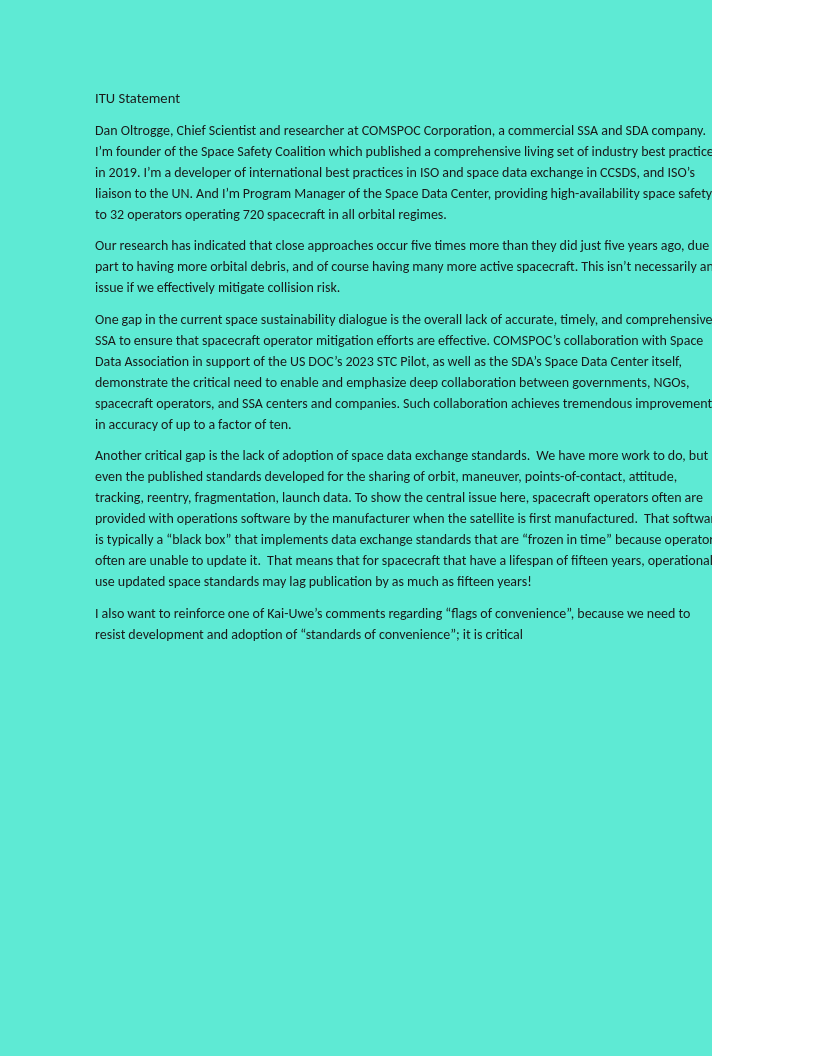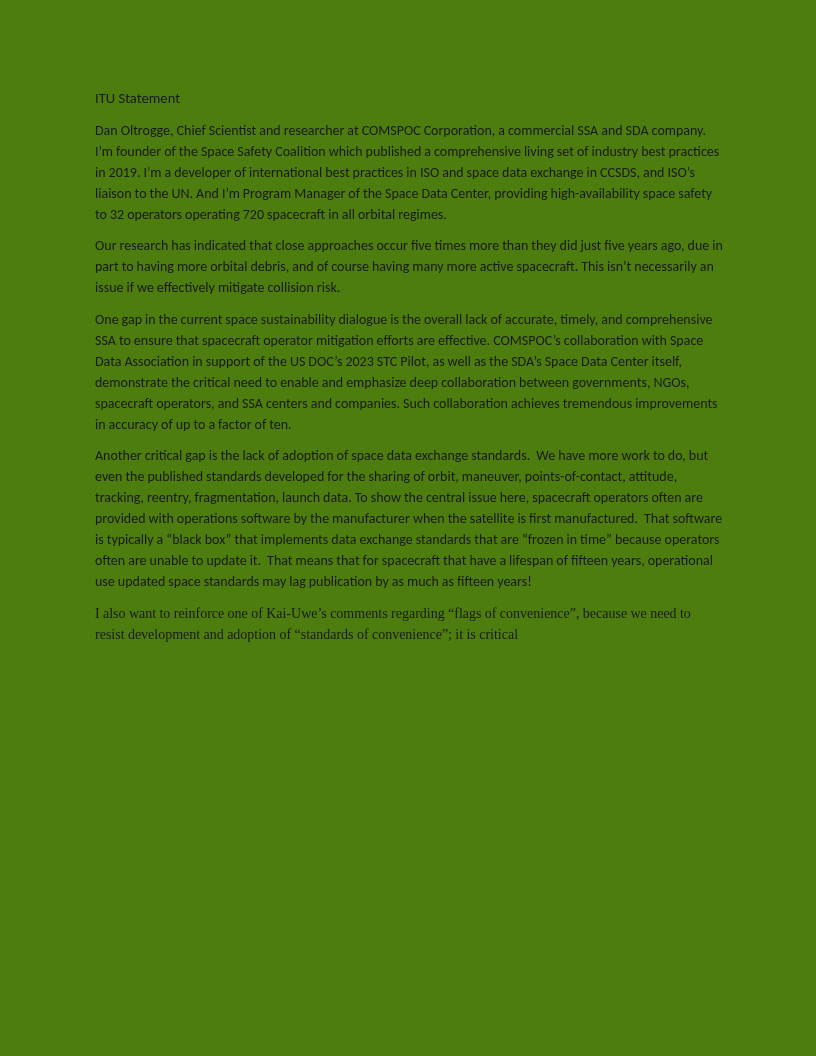--- a/index.html
+++ b/index.html
@@ -3,23 +3,23 @@
 <meta charset="utf-8">
 <title>ITU Statement</title>
 <style>
   html, body {
     margin: 0;
     padding: 0;
     background: #ffffff;
   }
   .page {
     position: relative;
-    width: 816px;
+    width: 712px;
     height: 1056px;
-    background: #4d7c0f;
+    background: #5eead4;
     box-sizing: border-box;
     overflow: hidden;
   }
   .content {
     position: absolute;
     left: 95px;
     top: 88px;
     width: 628px;
   }
   .doc-heading {
@@ -39,21 +39,20 @@
     color: #1a1a1a;
     margin: 0 0 10.5px 0;
     text-align: left;
     white-space: pre-wrap;
     -webkit-hyphens: none;
     hyphens: none;
     word-spacing: -0.15px;
   }
   .doc-paragraph:last-child {
     margin-bottom: 9px;
-    font-family: Liberation Serif, serif;
   }
 </style>
 </head>
 <body>
 
 <div class="page">
   <div class="content">
     <p class="doc-heading">ITU Statement</p>
     <p class="doc-paragraph">Dan Oltrogge, Chief Scientist and researcher at COMSPOC Corporation, a commercial SSA and SDA company. I’m founder of the Space Safety Coalition which published a comprehensive living set of industry best practices in 2019. I’m a developer of international best practices in ISO and space data exchange in CCSDS, and ISO’s liaison to the UN. And I’m Program Manager of the Space Data Center, providing high-availability space safety to 32 operators operating 720 spacecraft in all orbital regimes.</p>
     <p class="doc-paragraph">Our research has indicated that close approaches occur five times more than they did just five years ago, due in part to having more orbital debris, and of course having many more active spacecraft. This isn’t necessarily an issue if we effectively mitigate collision risk.</p>

